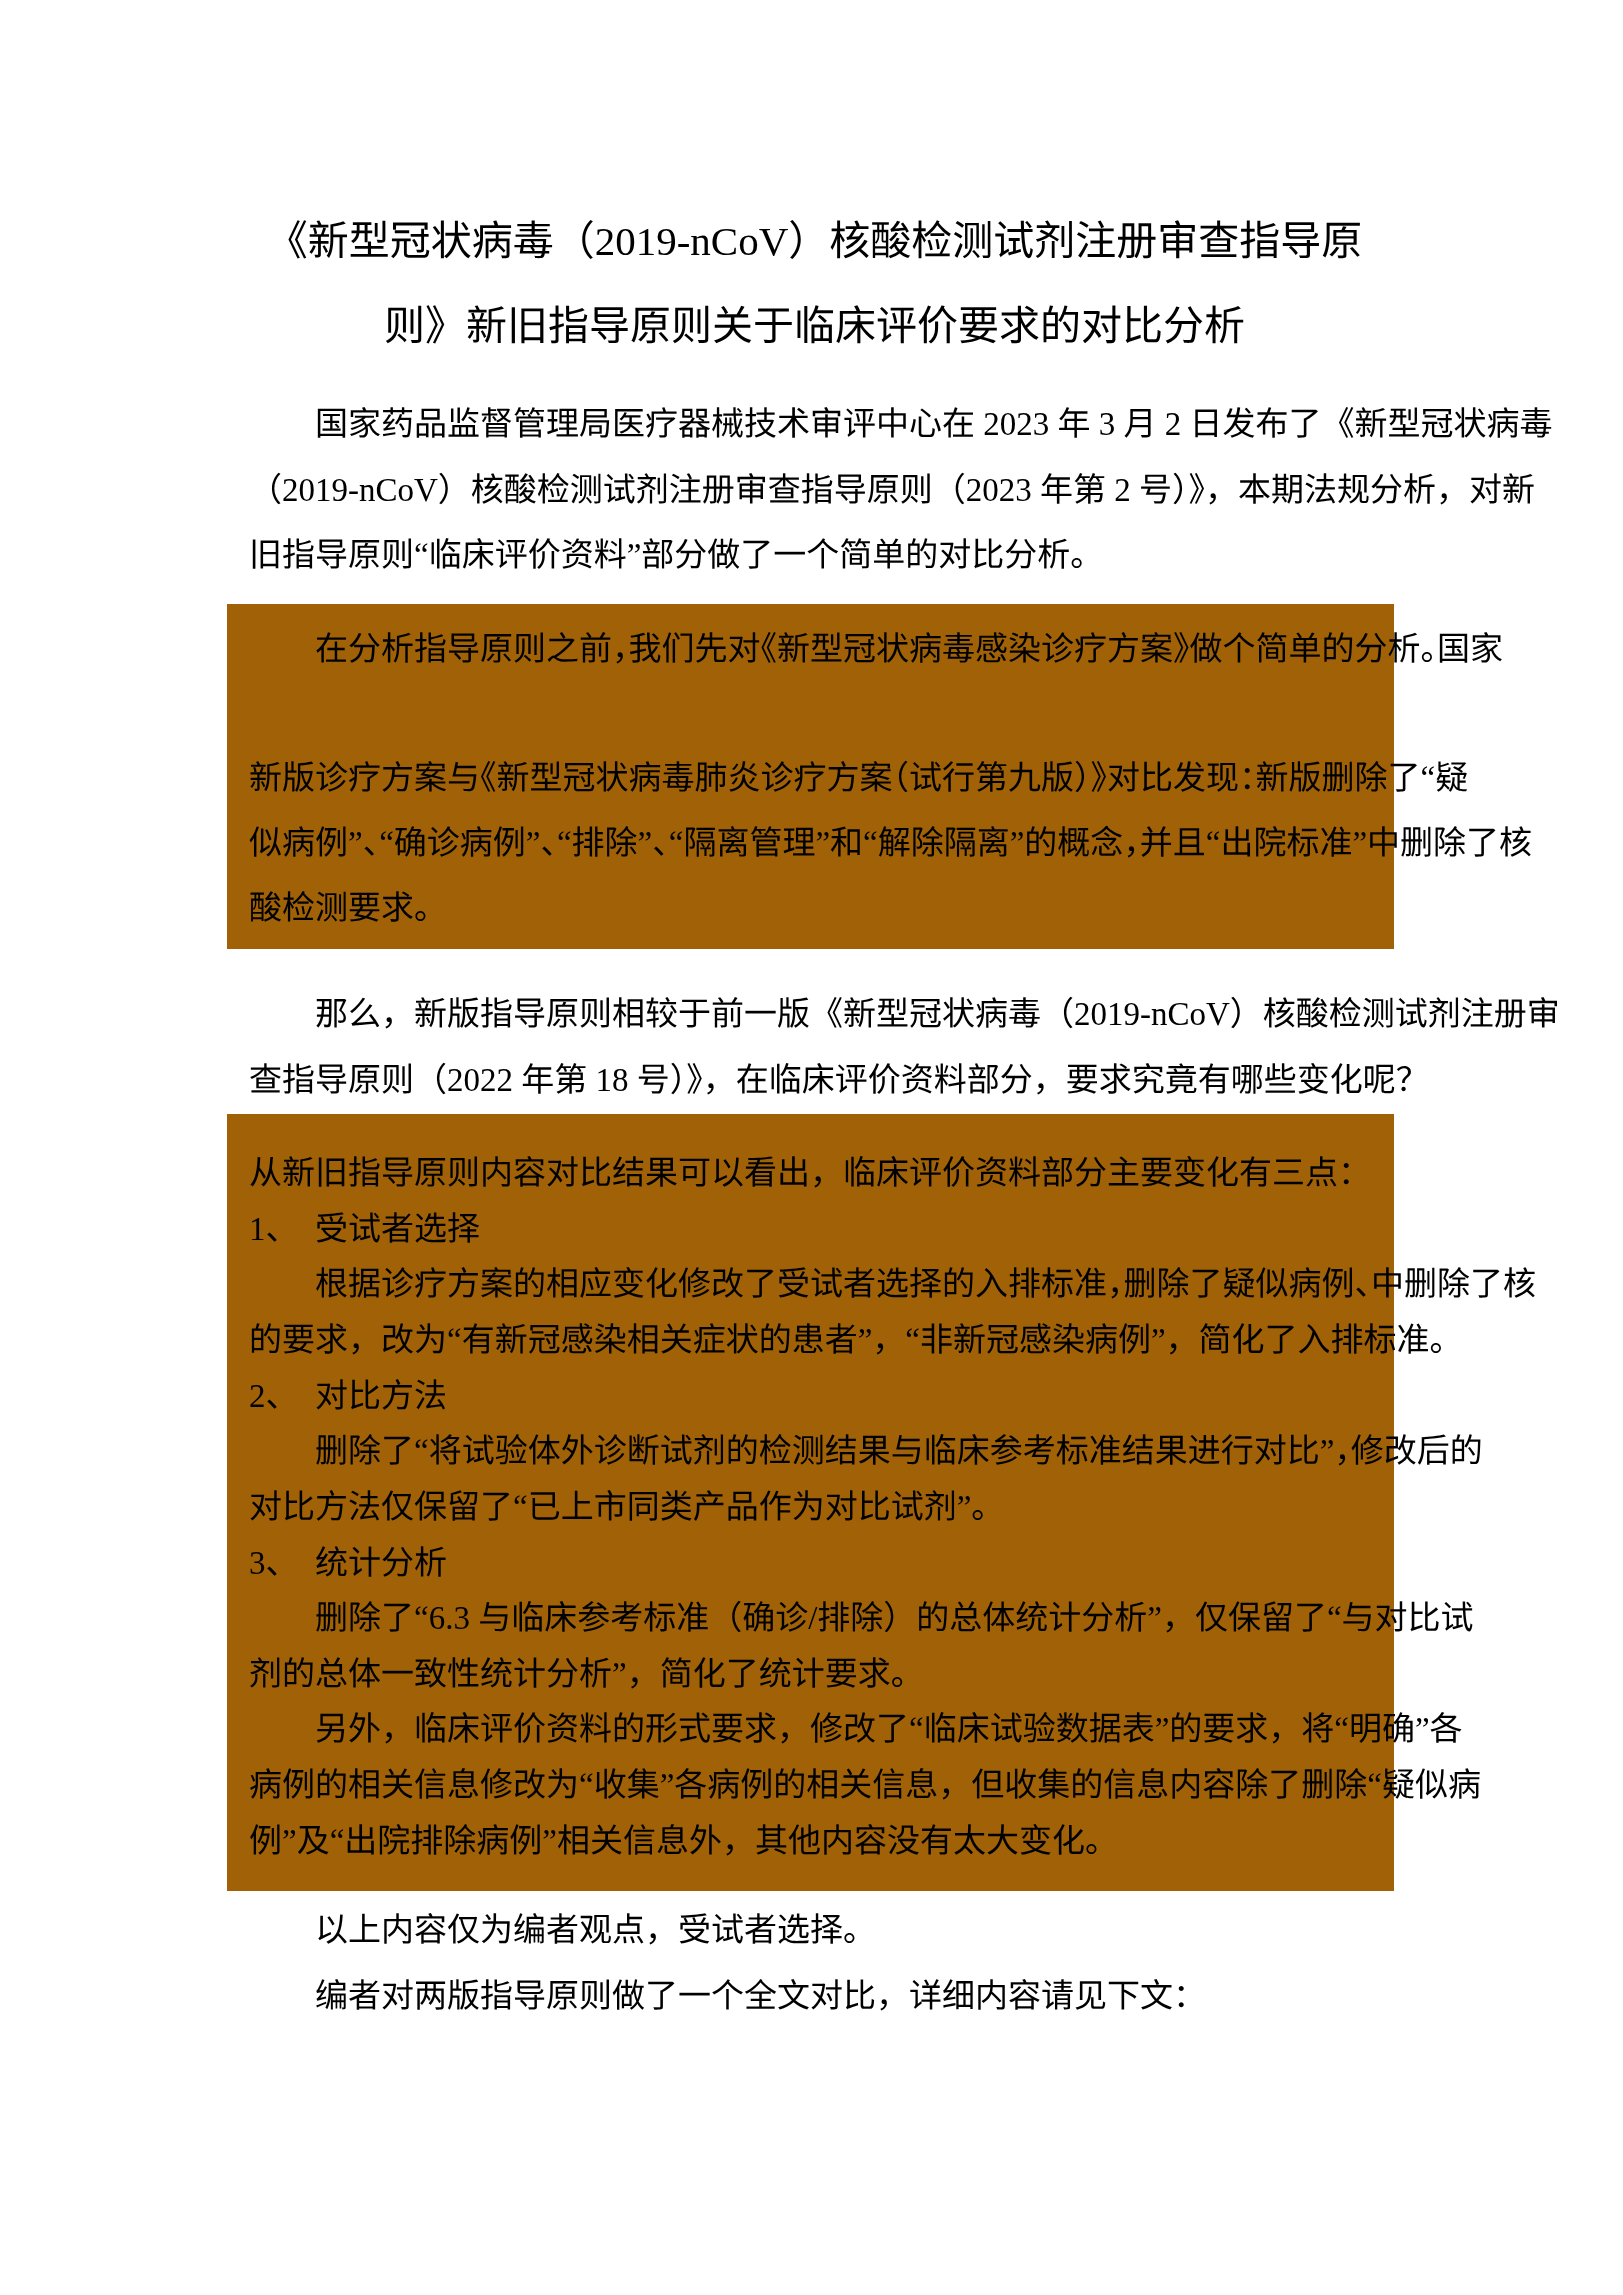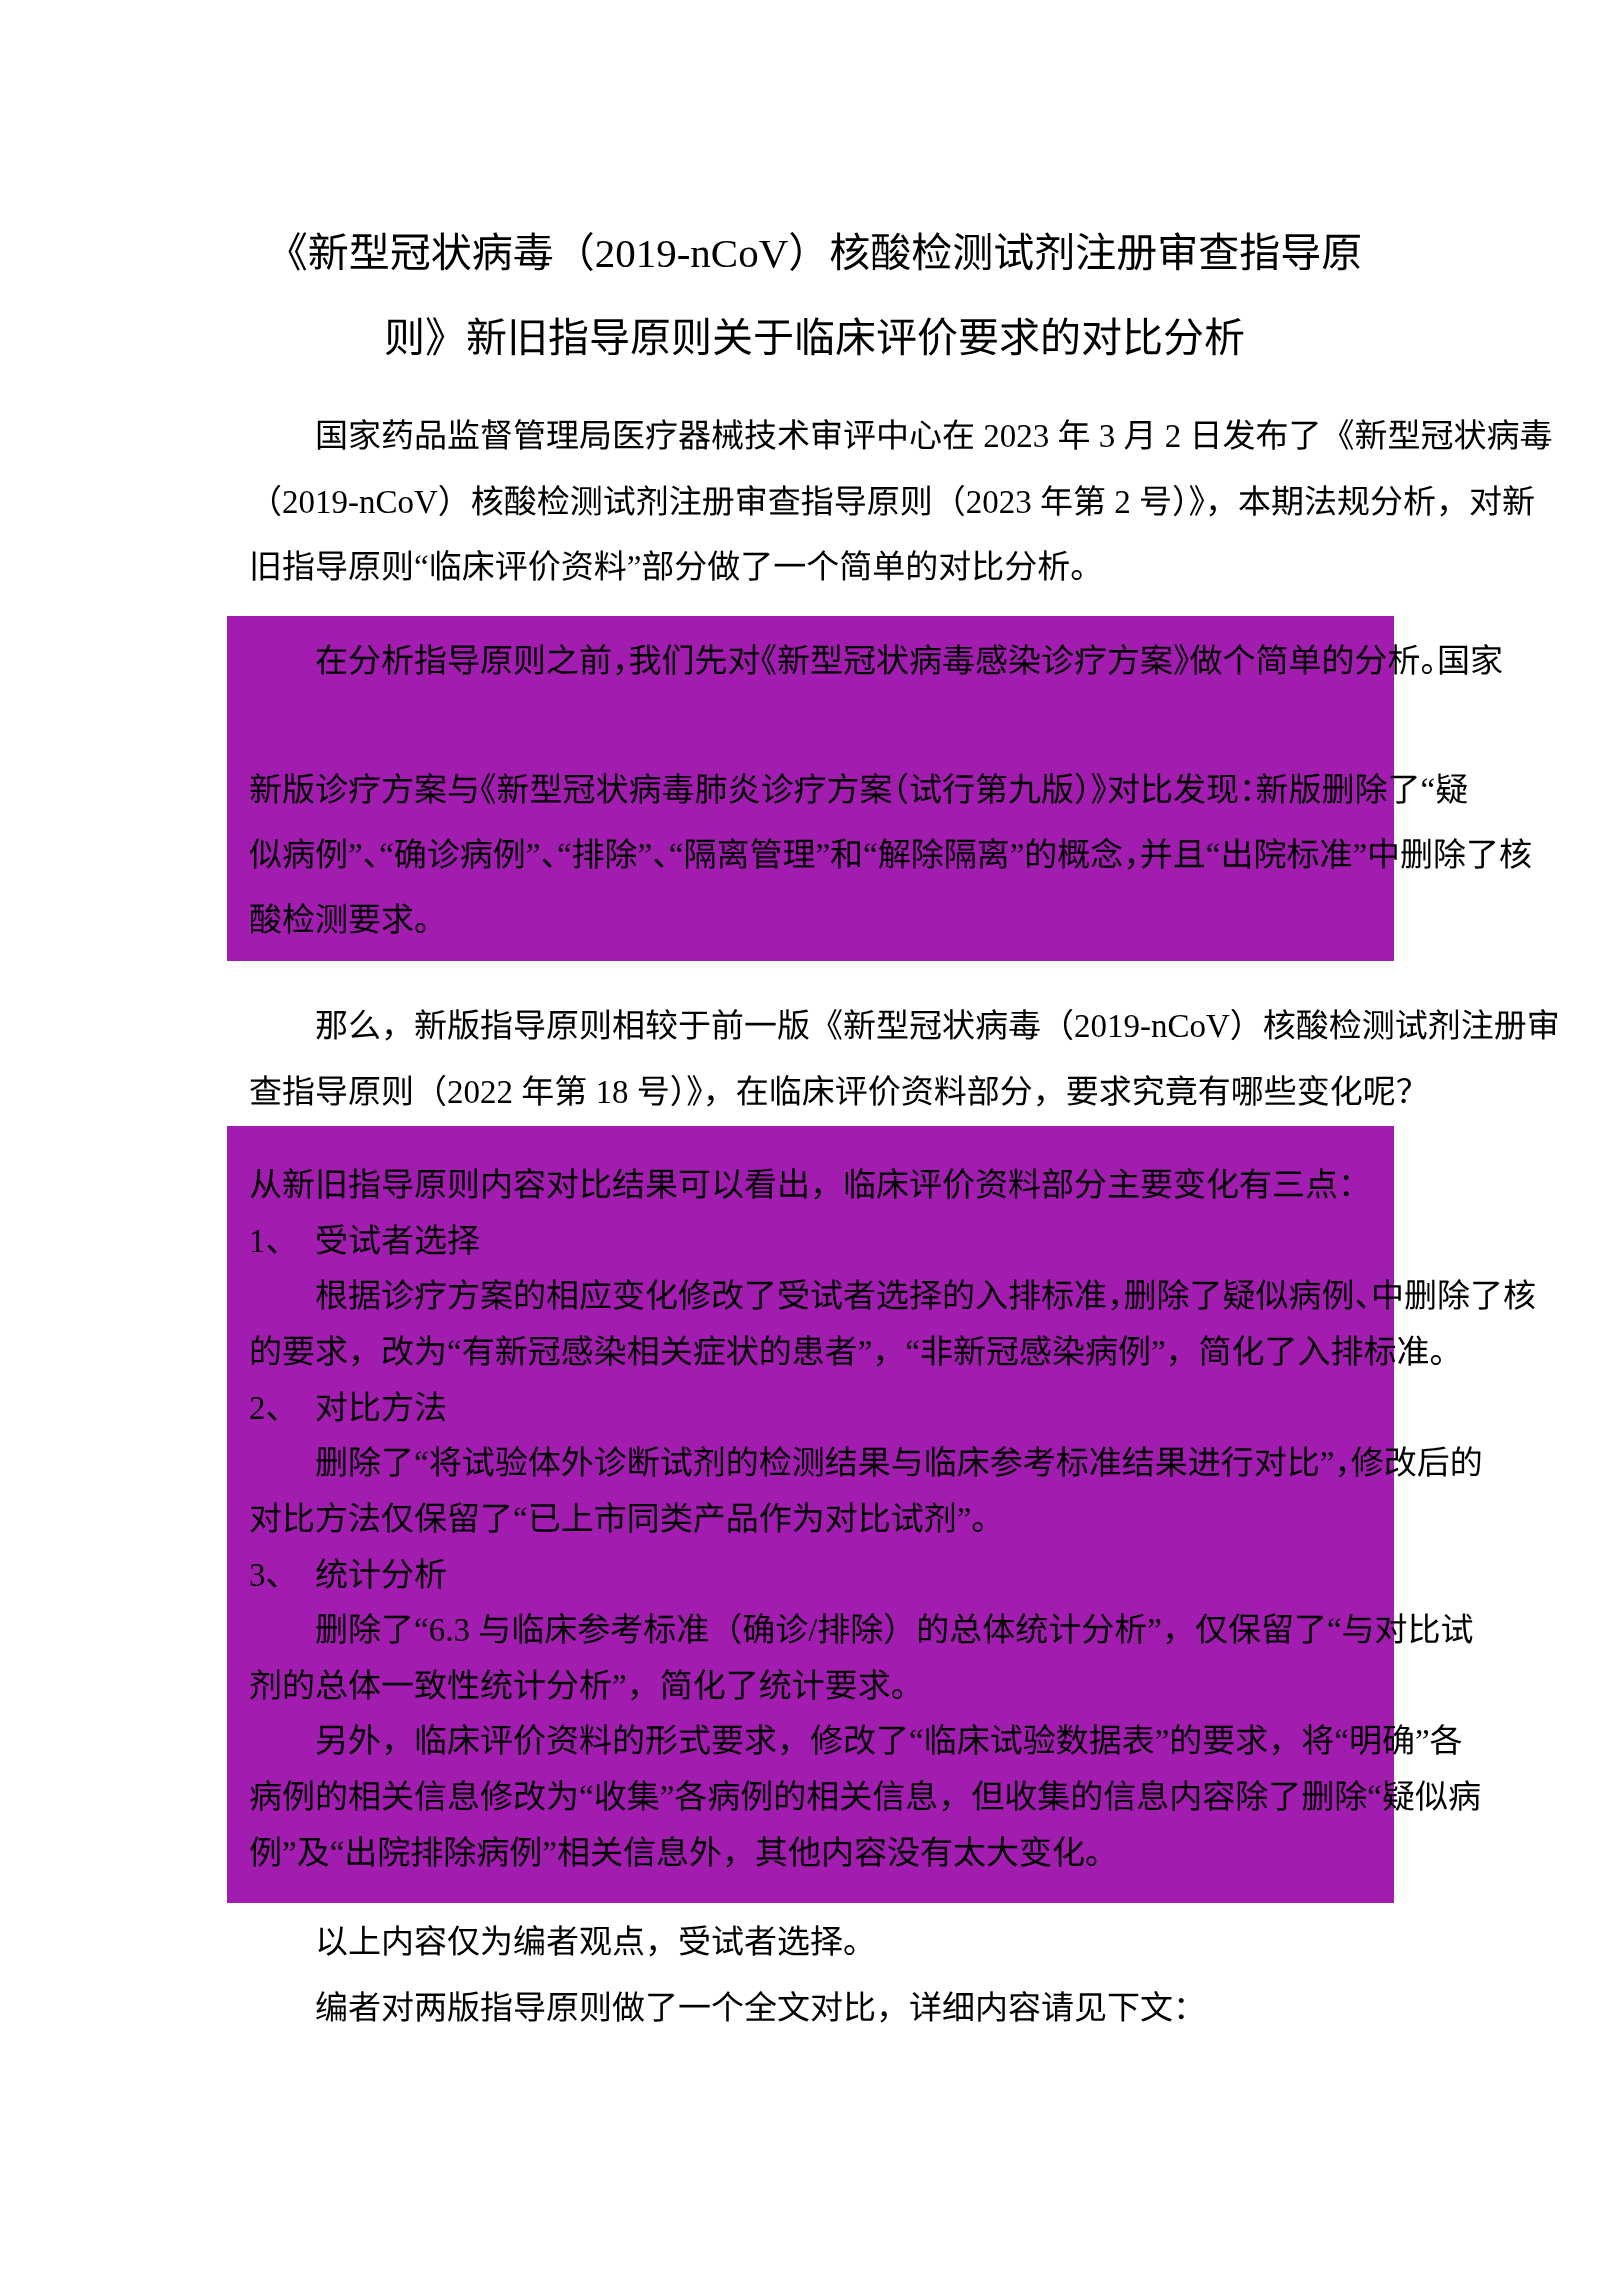--- a/index.html
+++ b/index.html
@@ -11,21 +11,21 @@
       width: 1624px;
       height: 2295px;
       position: relative;
       overflow: hidden;
       font-family: "Liberation Serif", "DejaVu Serif", serif;
       color: #000000;
     }
     .page {
       position: absolute;
       left: 0;
-      top: 16px;
+      top: 4px;
       width: 1624px;
       height: 2218px;
       background: #FFFFFF;
     }
     .title-line {
       position: absolute;
       left: 0;
       width: 1629px;
       height: 52px;
       line-height: 52px;
@@ -43,21 +43,21 @@
     .main { left: 249px; width: 1147px; }
     .inbox { left: 22px; width: 1124px; }
     .j { text-align: justify; text-align-last: justify; }
     .l { text-align: left; text-align-last: left; }
     .ind { text-indent: 2em; }
     .tight { font-feature-settings: "halt"; }
     .box {
       position: absolute;
       left: 227px;
       width: 1167px;
-      background: #a21caf;
+      background: #a16207;
     }
     .num {
       display: inline-block;
       width: 2em;
       text-indent: 0;
     }
   </style>
 </head>
 <body>
 

